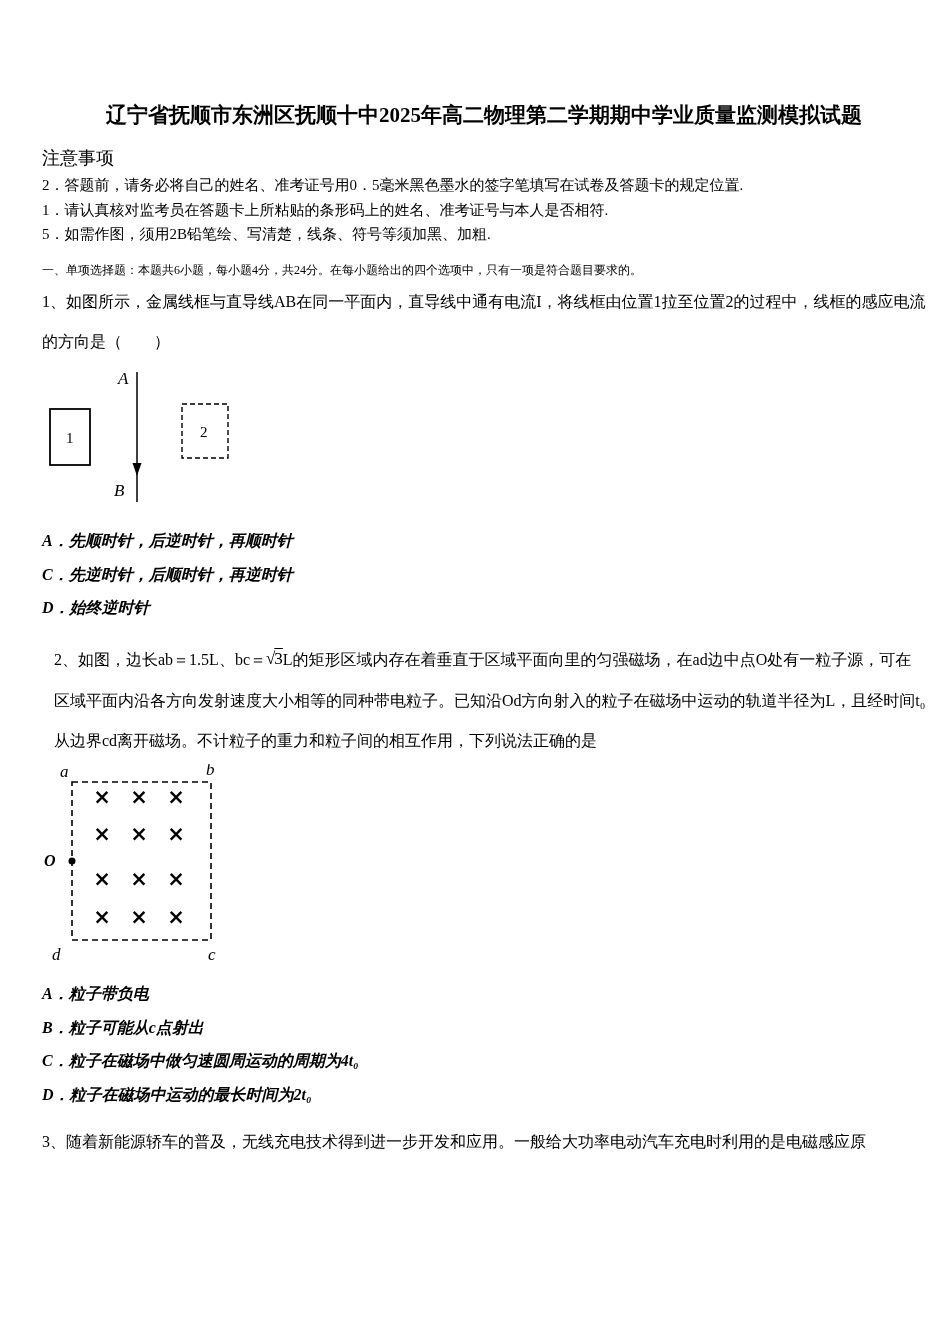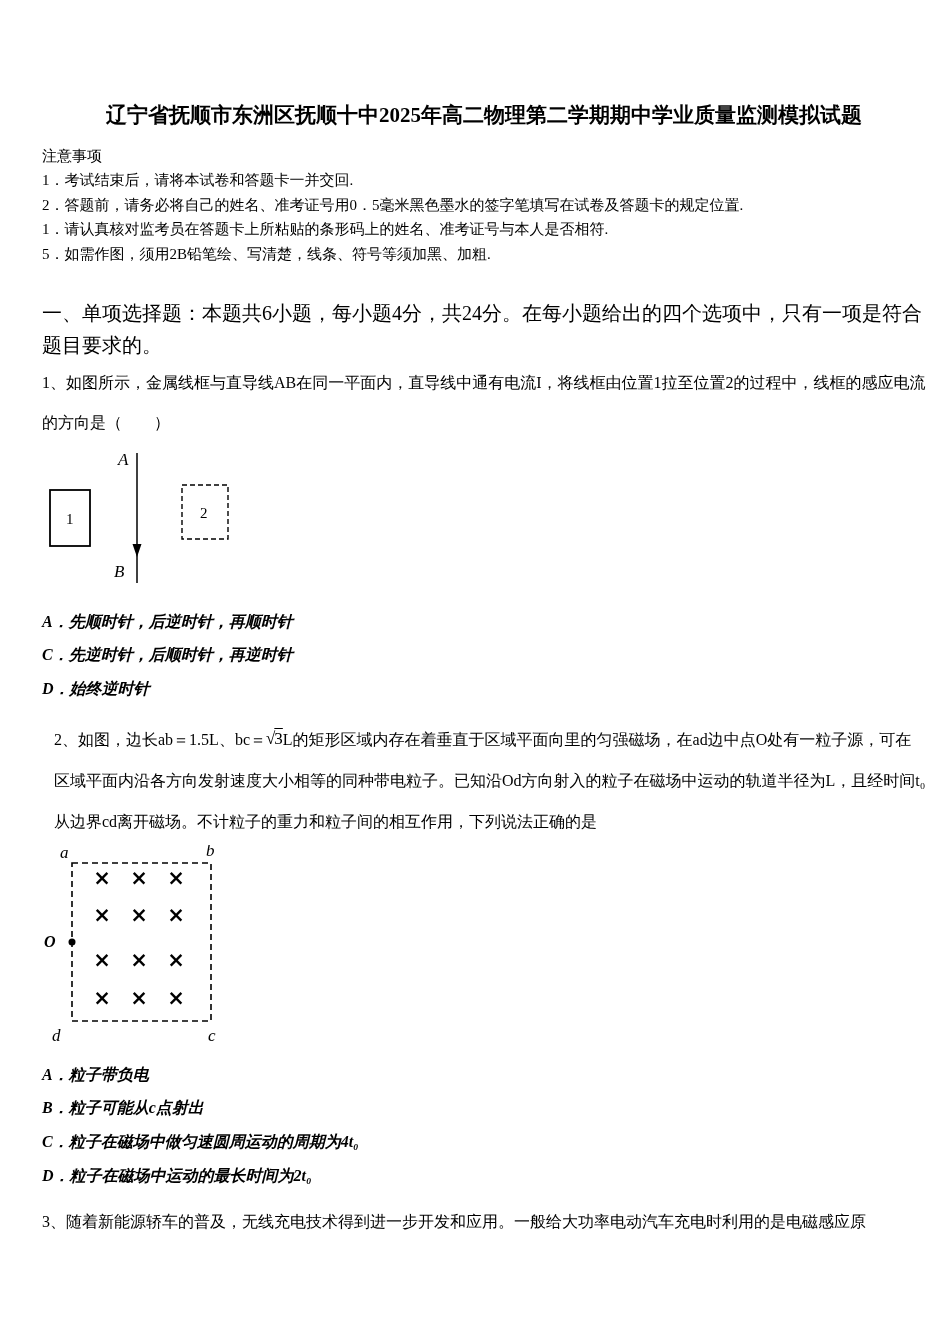--- a/index.html
+++ b/index.html
@@ -8,24 +8,24 @@
     width:950px; height:1344px; overflow:hidden;
     color:#000;
     font-family:"Liberation Serif","DejaVu Serif",serif;
   }
   .page { padding:102px 24px 0 42px; }
 
   .title {
     font-size:21px; font-weight:bold; text-align:center;
     line-height:1.25; margin-bottom:16px;
   }
-  .notes-header { font-size:15px; line-height:1.6; }
+  .notes-header { font-size:18px; line-height:1.6; }
   .note-item   { font-size:15px; line-height:1.64; }
 
-  .section-header { font-size:20px; line-height:1.6; margin-top:30px; }
+  .section-header { font-size:12px; line-height:1.6; margin-top:14px; }
 
   .q-text { font-size:16px; line-height:2.5; margin-top:2px; }
   .q-text.q2 { margin-top:12px; line-height:2.55;margin-left:12px; }
   .q-text.q3 { margin-top:10px; }
 
   .options { margin-top:4px;font-style:italic; }
   .option  { font-size:16px; font-weight:bold; line-height:2.1; }
 
   .fig { display:block; }
   .fig1 { margin:2px 0 6px 0; }
@@ -43,21 +43,20 @@
 </style>
 </head>
 <body>
 
 <div class="page">
 
   <h1 class="title">辽宁省抚顺市东洲区抚顺十中2025年高二物理第二学期期中学业质量监测模拟试题</h1>
 
   <section>
     <p class="notes-header">注意事项</p>
-    <p class="note-item">1．考试结束后，请将本试卷和答题卡一并交回.</p>
     <p class="note-item">2．答题前，请务必将自己的姓名、准考证号用0．5毫米黑色墨水的签字笔填写在试卷及答题卡的规定位置.</p>
     <p class="note-item">1．请认真核对监考员在答题卡上所粘贴的条形码上的姓名、准考证号与本人是否相符.</p>
     <p class="note-item">5．如需作图，须用2B铅笔绘、写清楚，线条、符号等须加黑、加粗.</p>
   </section>
 
   <p class="section-header">一、单项选择题：本题共6小题，每小题4分，共24分。在每小题给出的四个选项中，只有一项是符合题目要求的。</p>
 
   <p class="q-text">1、如图所示，金属线框与直导线AB在同一平面内，直导线中通有电流I，将线框由位置1拉至位置2的过程中，线框的感应电流的方向是（　　）</p>
 
   <figure class="fig fig1">

